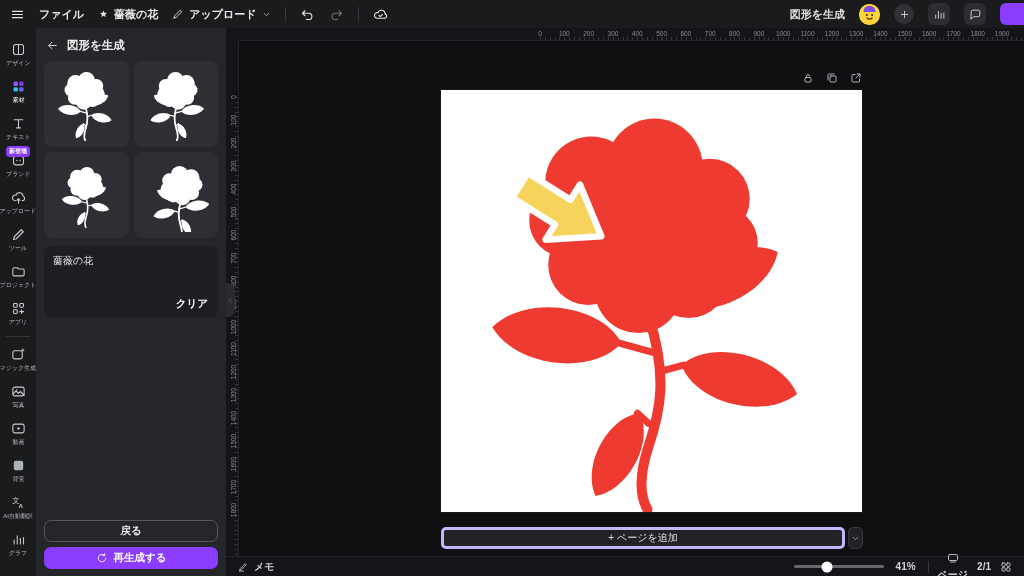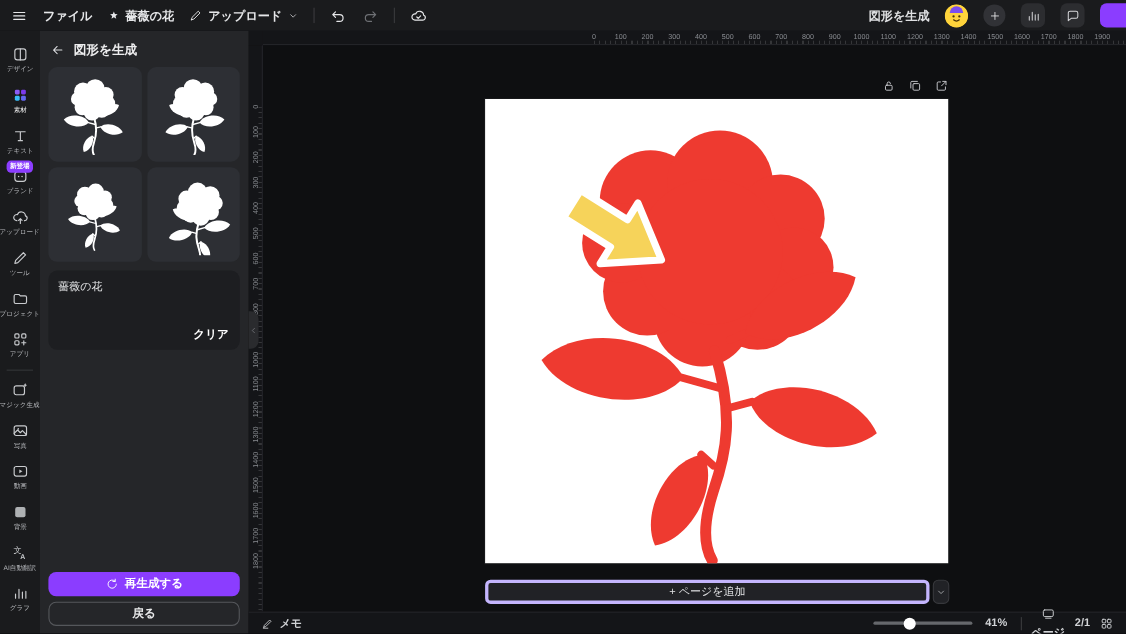--- a/index.html
+++ b/index.html
@@ -432,29 +432,29 @@
           <svg viewBox="0 0 420 420">
             <use href="#sym-rose" transform="translate(452,16) scale(-1.04,1.04)"></use>
           </svg>
         </div>
       </div>
     <div class="prompt-box">
       <span>薔薇の花</span>
       <span class="clear-btn">クリア</span>
     </div>
     <div class="panel-actions">
+      <div class="btn btn-secondary">
+          <span>戻る</span>
+        </div>
       <div class="btn btn-primary">
         <svg class="ic">
             <use href="#i-refresh"></use>
           </svg>
         <span>再生成する</span>
       </div>
-      <div class="btn btn-secondary">
-          <span>戻る</span>
-        </div>
     </div>
   </div>
 
   <div class="collapse-handle">
       <svg class="ic">
         <use href="#i-chevron-left"></use>
       </svg>
     </div>
 
   <div class="canvas">

